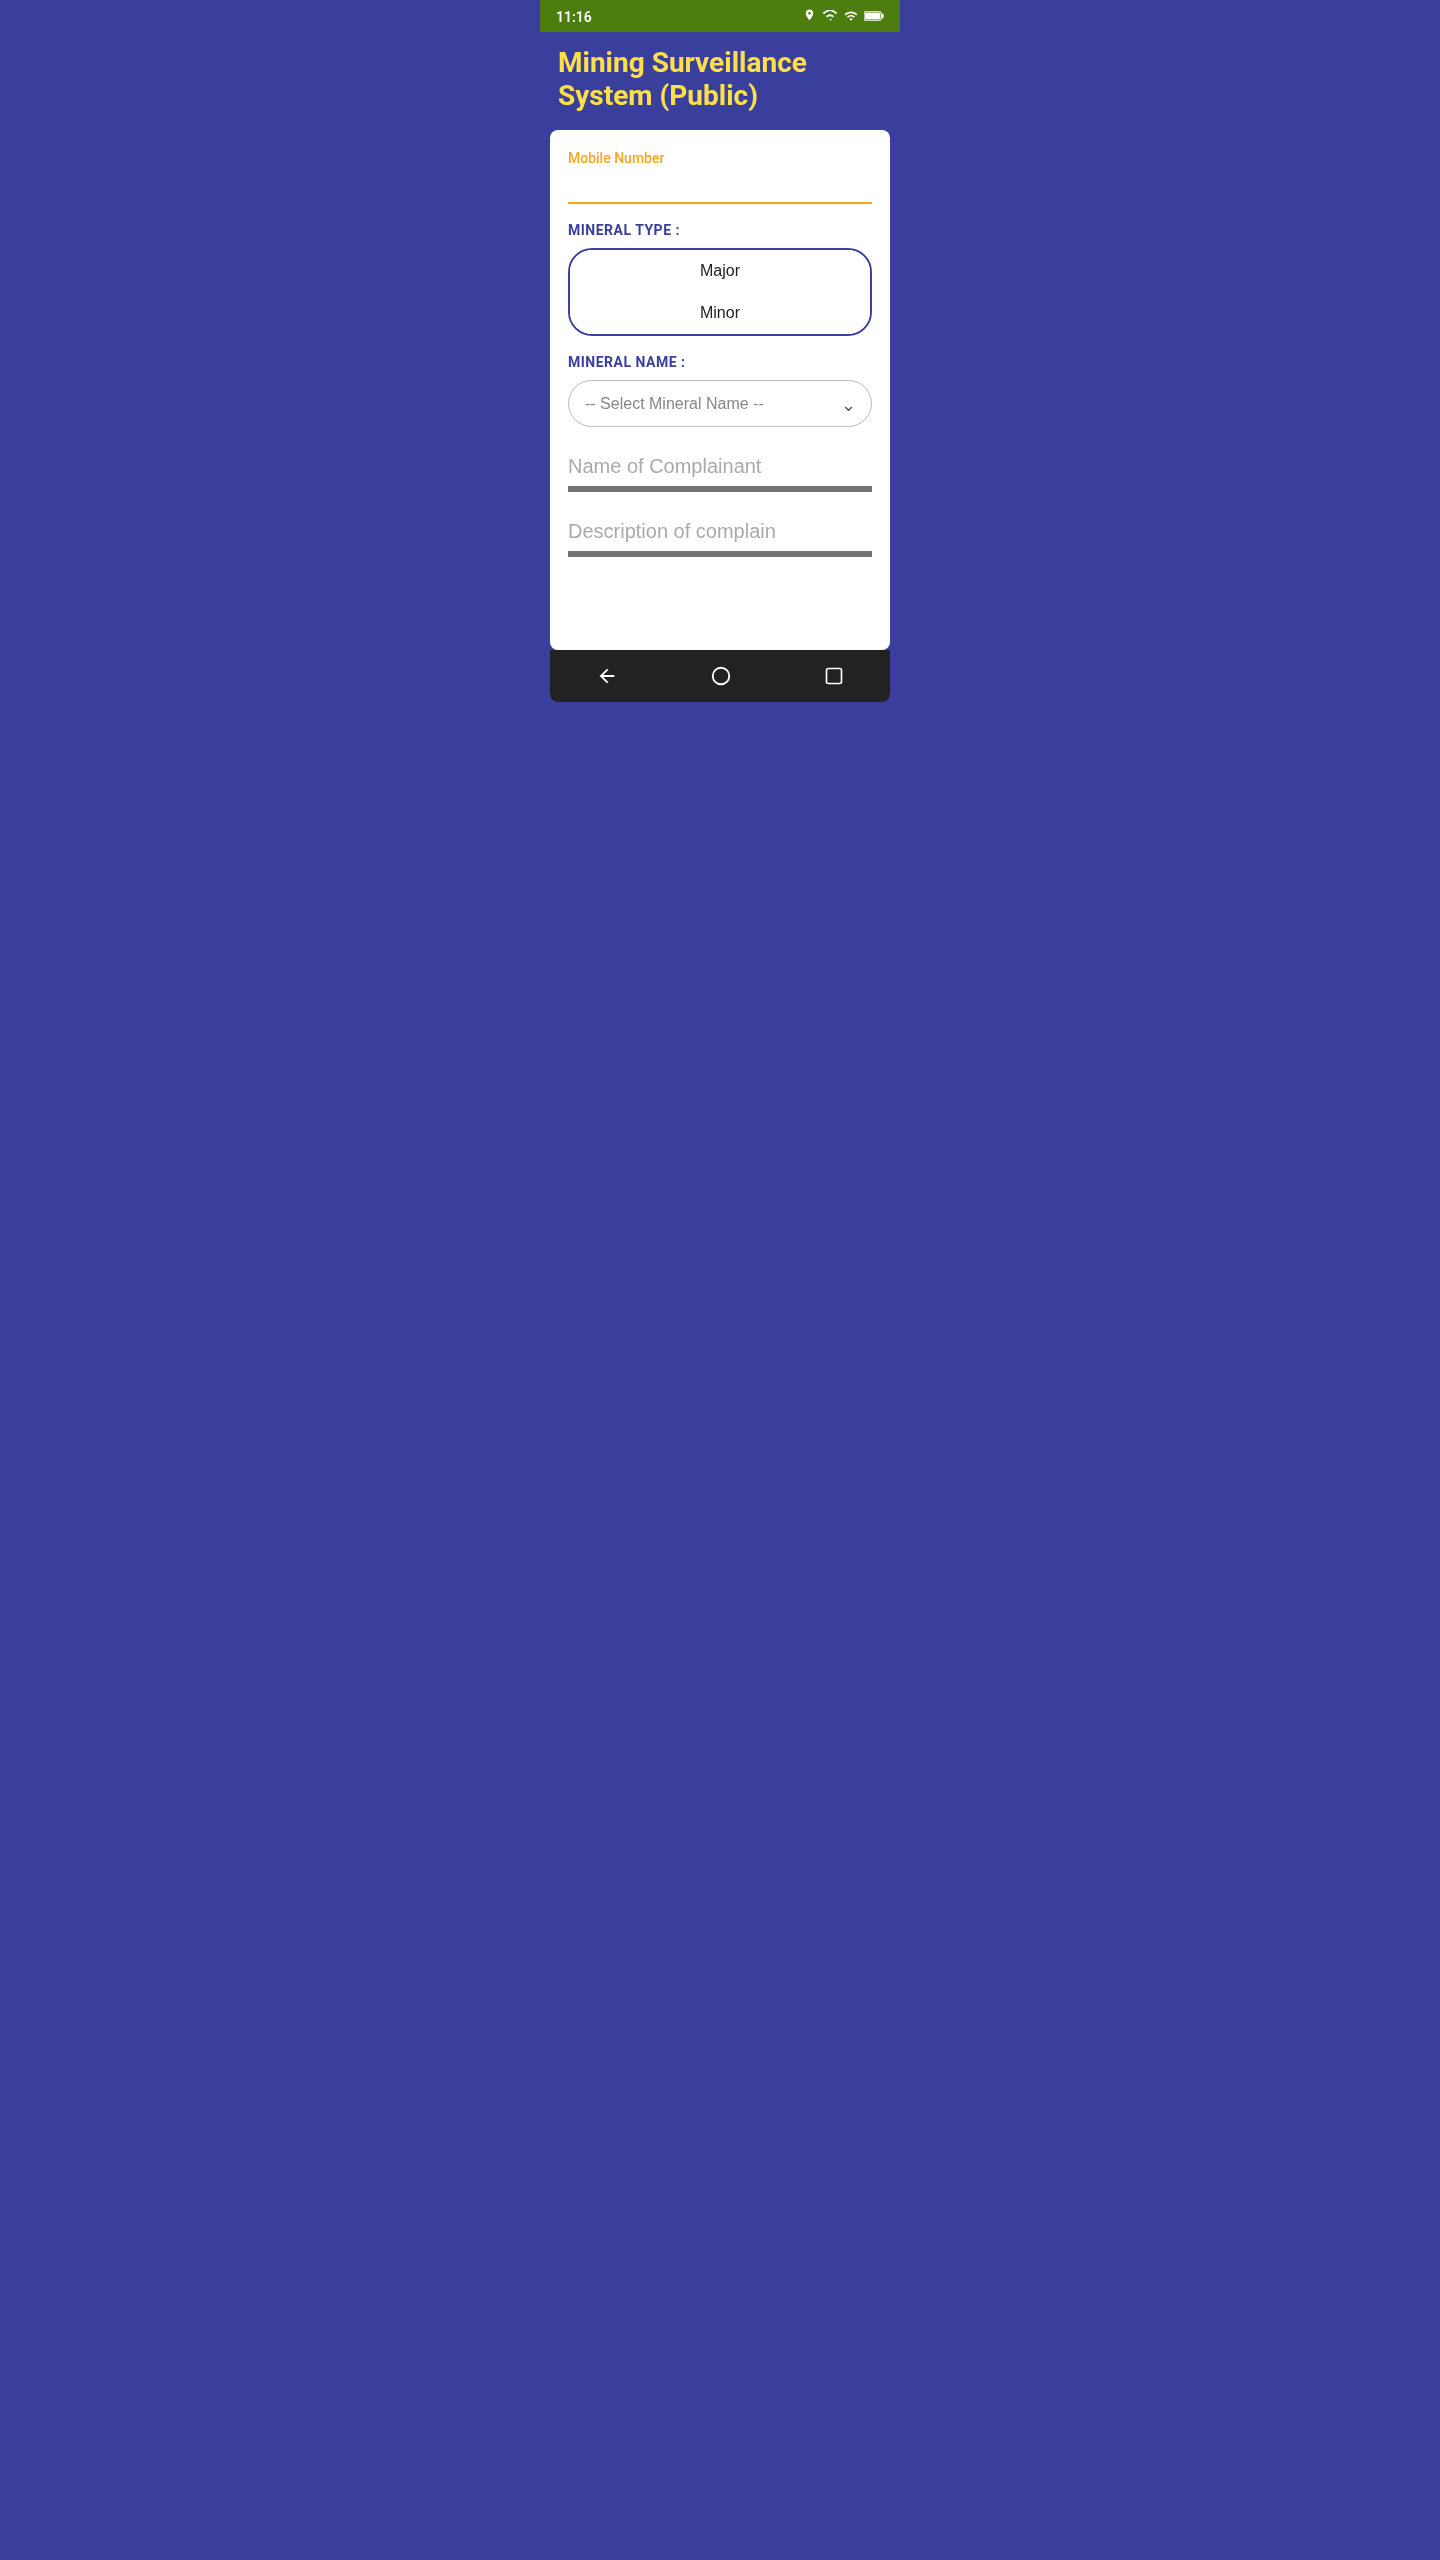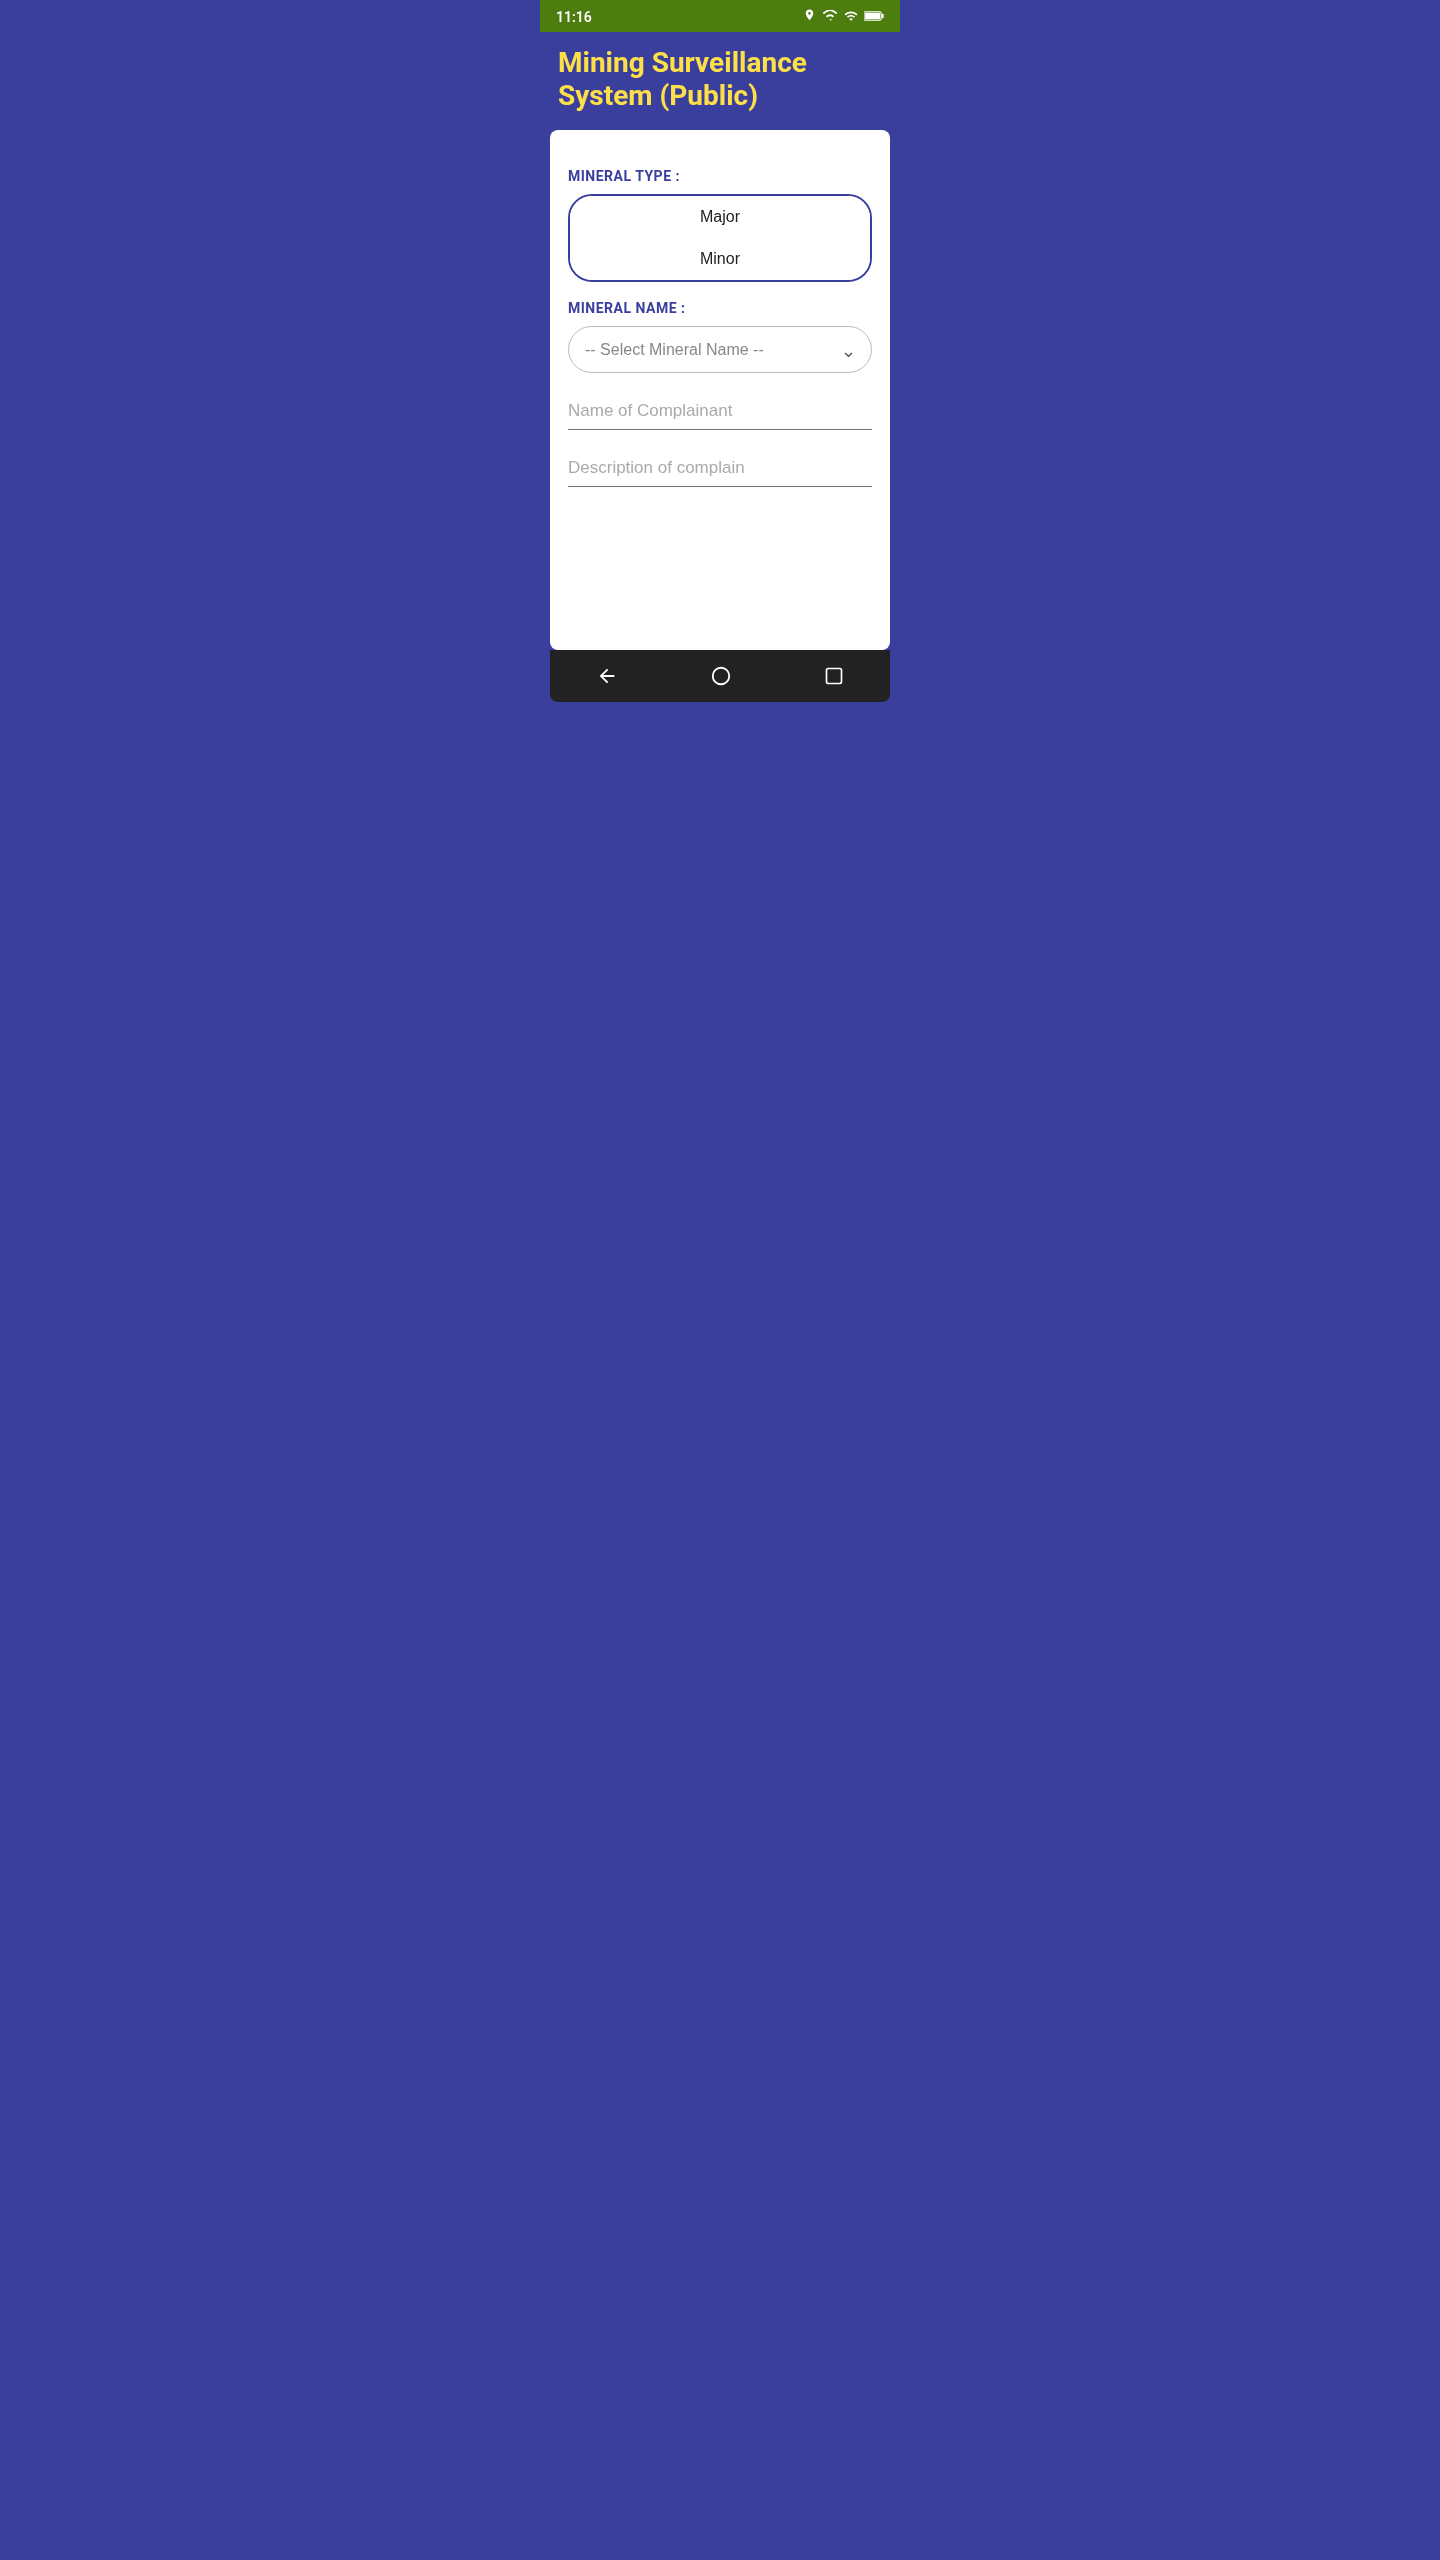--- a/index.html
+++ b/index.html
@@ -158,23 +158,23 @@
       font-size: 18px;
     }
 
     .text-input-group {
       margin-bottom: 18px;
     }
 
     .text-input {
       width: 100%;
       border: none;
-      border-bottom: 1px solid #737373;
+      border-bottom: 6px solid #737373;
       outline: none;
-      font-size: 17px;
+      font-size: 20px;
       padding: 10px 0 8px 0;
       color: #be185d;
       background: transparent;
     }
 
     .text-input::placeholder {
       color: #aaa;
     }
 
     .capture-section {
@@ -256,20 +256,24 @@
     </span>
   </div>
 </div>
 
 <div class="app-header">
   <h1 class="app-title">Mining Surveillance System (Public)</h1>
 </div>
 
 <div class="form-card">
 
+  <div class="field-group">
+    <span class="mobile-label">Mobile Number</span>
+    <input class="mobile-input" type="tel" placeholder="" style="">
+  </div>
 
   <span class="section-label">MINERAL TYPE :</span>
   <div class="toggle-group">
     <button class="toggle-btn active">Major</button>
     <div class="toggle-divider"></div>
     <button class="toggle-btn">Minor</button>
   </div>
 
   <span class="section-label">MINERAL NAME :</span>
   <div class="dropdown-wrapper">

